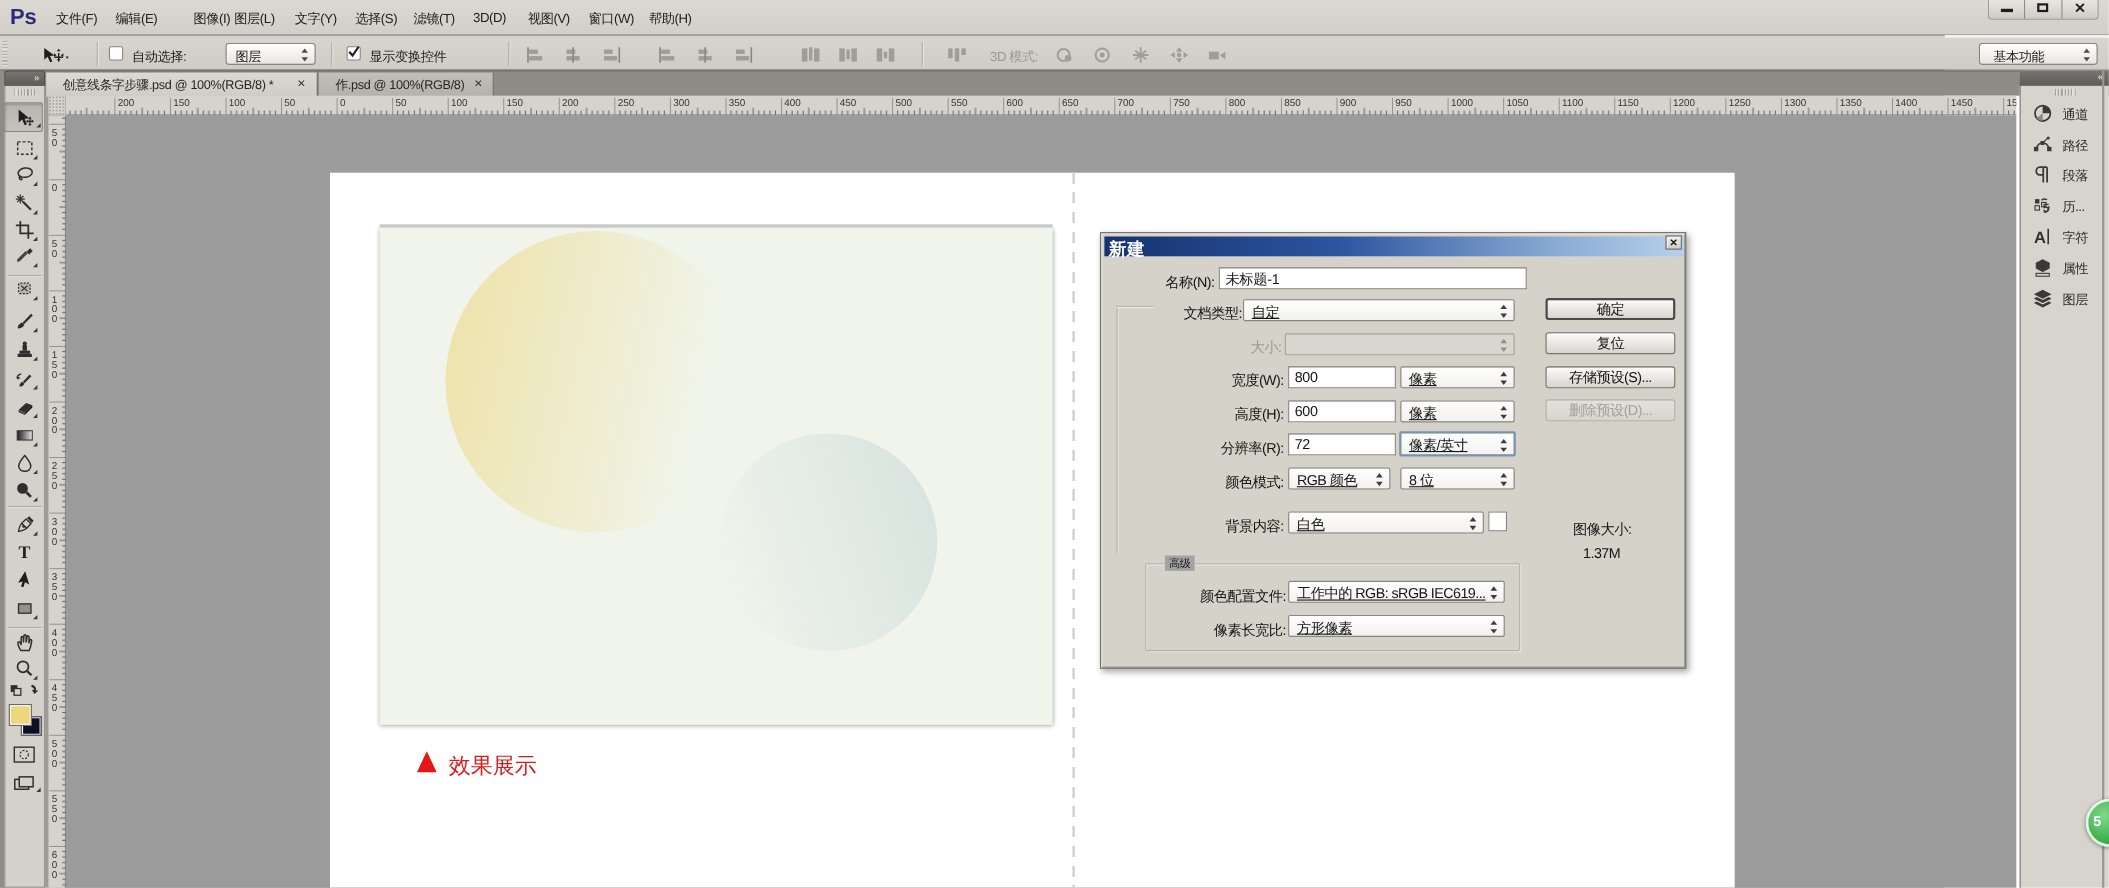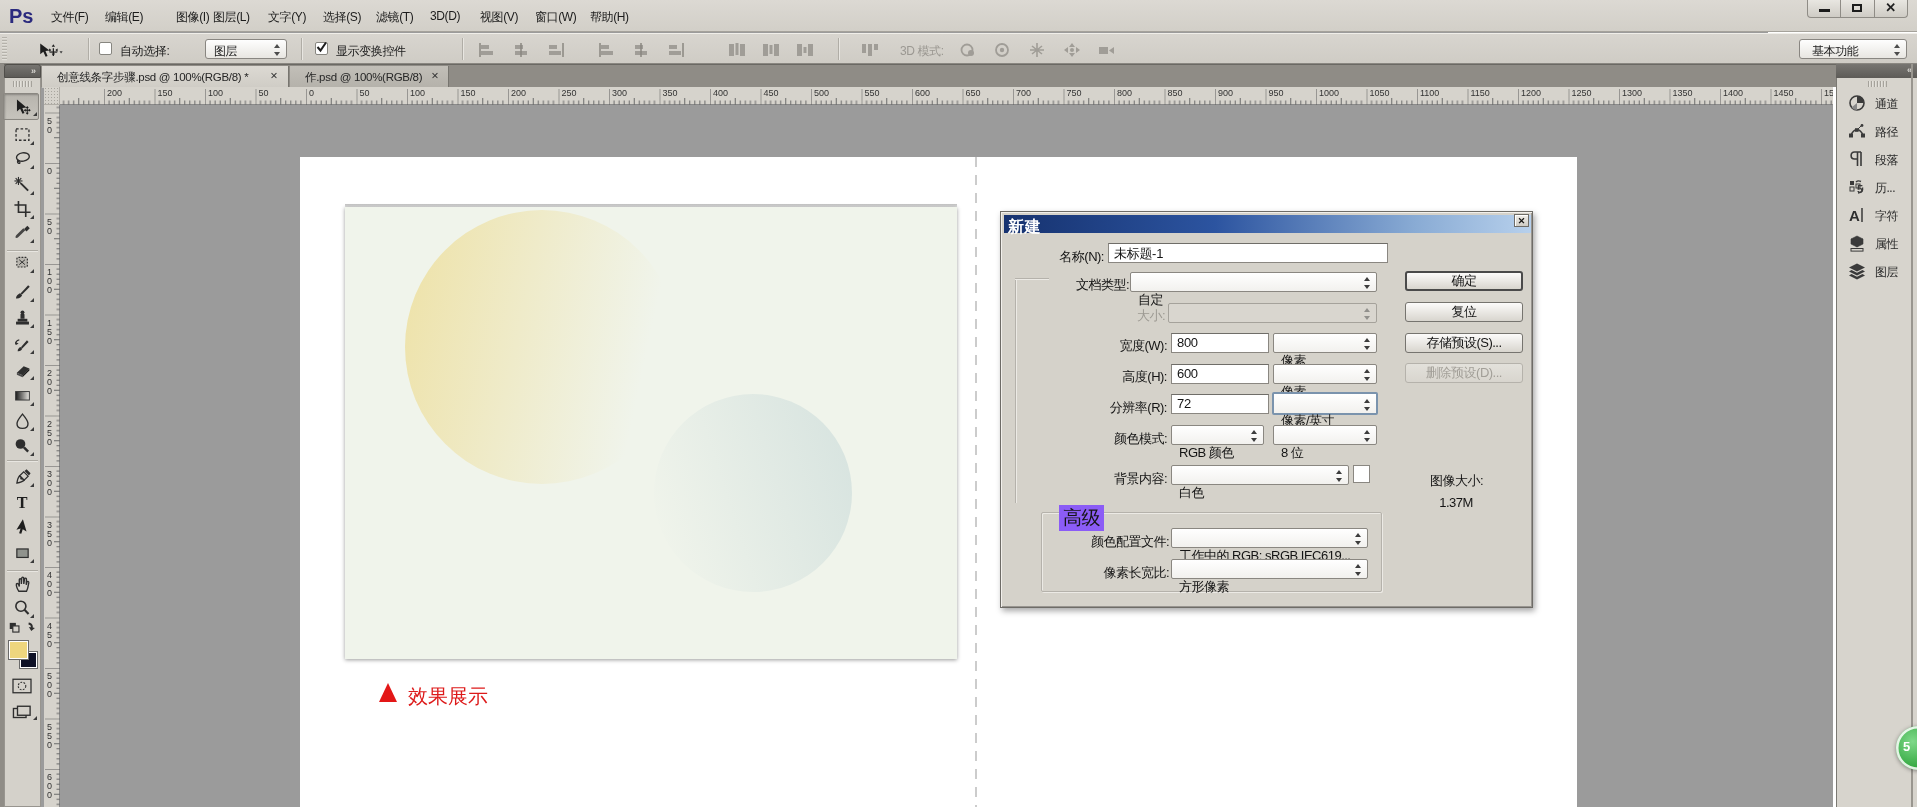--- a/index.html
+++ b/index.html
@@ -74,27 +74,27 @@
  background:linear-gradient(90deg,#16326f 0%,#2c54a0 40%,#89abd4 78%,#b7d0ec 100%);}
 #dlgtitle b{position:absolute;left:4px;top:2px;color:#fff;font-size:16px;letter-spacing:0.5px;}
 #dlgclose{position:absolute;right:3px;top:2px;width:15px;height:13px;background:linear-gradient(#f0eee9,#cfccc5);
  border:1px solid #6e6c67;box-shadow:inset 1px 1px 0 #fff;font-size:9px;font-weight:bold;color:#111;text-align:center;line-height:12px;}
 .dl{position:absolute;font-size:13px;color:#141414;text-align:right;letter-spacing:-0.5px;}
 .dgray{color:#9c9992;}
 .inp{position:absolute;height:20px;background:#fff;border:1px solid #8a8781;border-top-color:#6f6d68;
  font-size:13px;color:#141414;padding:1px 5px 0 5px;letter-spacing:-0.3px;}
 .cmb{position:absolute;height:20px;background:linear-gradient(#ffffff,#f2f1ee);border:1px solid #8a8781;border-radius:2px;
  font-size:13px;color:#141414;letter-spacing:-0.5px;}
-.cmb span{position:absolute;left:7px;top:18px;white-space:nowrap;}
+.cmb span{position:absolute;left:7px;top:2px;white-space:nowrap;text-decoration:underline;}
 .cmb .spin:before{border-bottom-color:#3c3c3c;}
 .cmb .spin:after{border-top-color:#3c3c3c;}
 .dbtn{position:absolute;left:404px;width:118px;height:20px;background:linear-gradient(#fcfbfa,#d8d5ce);
  border:1px solid #76746f;border-radius:3px;font-size:13px;color:#141414;text-align:center;line-height:18px;letter-spacing:-0.5px;margin-top:28px;}
 #adv{position:absolute;left:40px;top:300px;width:341px;height:80px;border:1px solid #b5b2ab;border-radius:2px;box-shadow:1px 1px 0 #eceae5,inset 1px 1px 0 #eceae5;}
-#advlbl{position:absolute;left:17px;top:-8px;background:#8b5cf6;padding:0 4px;font-size:19px;color:#141414;letter-spacing:-0.5px;}
+#advlbl{position:absolute;left:17px;top:-8px;background:#a3a3a3;padding:0 4px;font-size:10px;color:#141414;letter-spacing:-0.5px;}
 </style>
 </head>
 <body>
 <div id="app">
 <div id="menubar">
 <div id="pslogo">Ps</div>
 <div class="menu" style="left:51px">文件(F)</div>
 <div class="menu" style="left:105px">编辑(E)</div>
 <div class="menu" style="left:176px">图像(I)</div>
 <div class="menu" style="left:213px">图层(L)</div>

